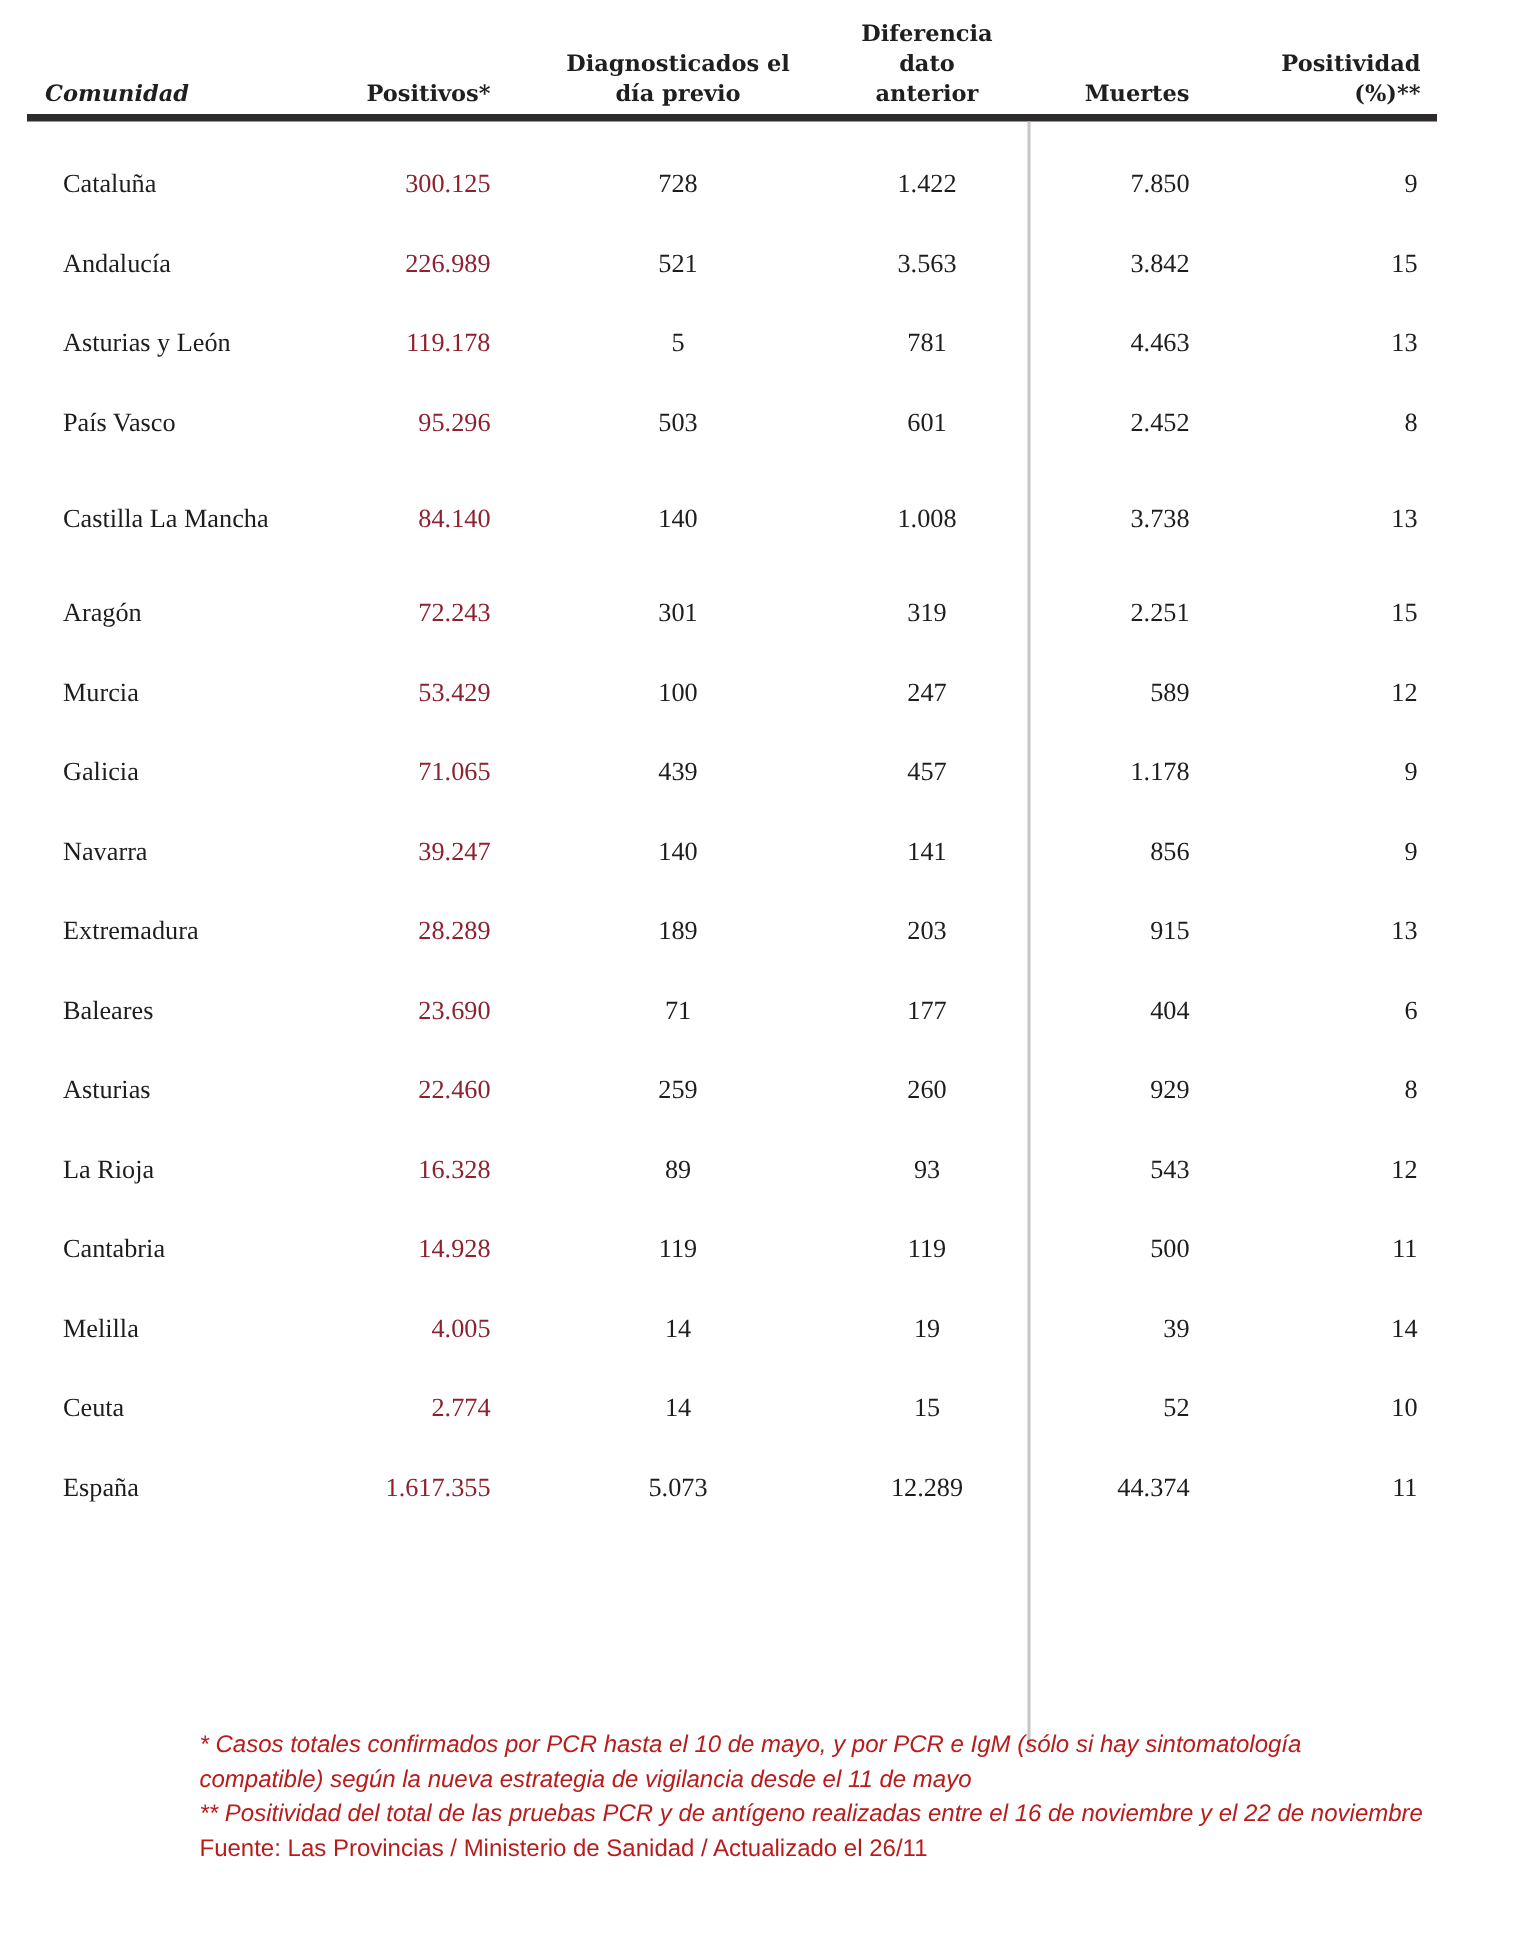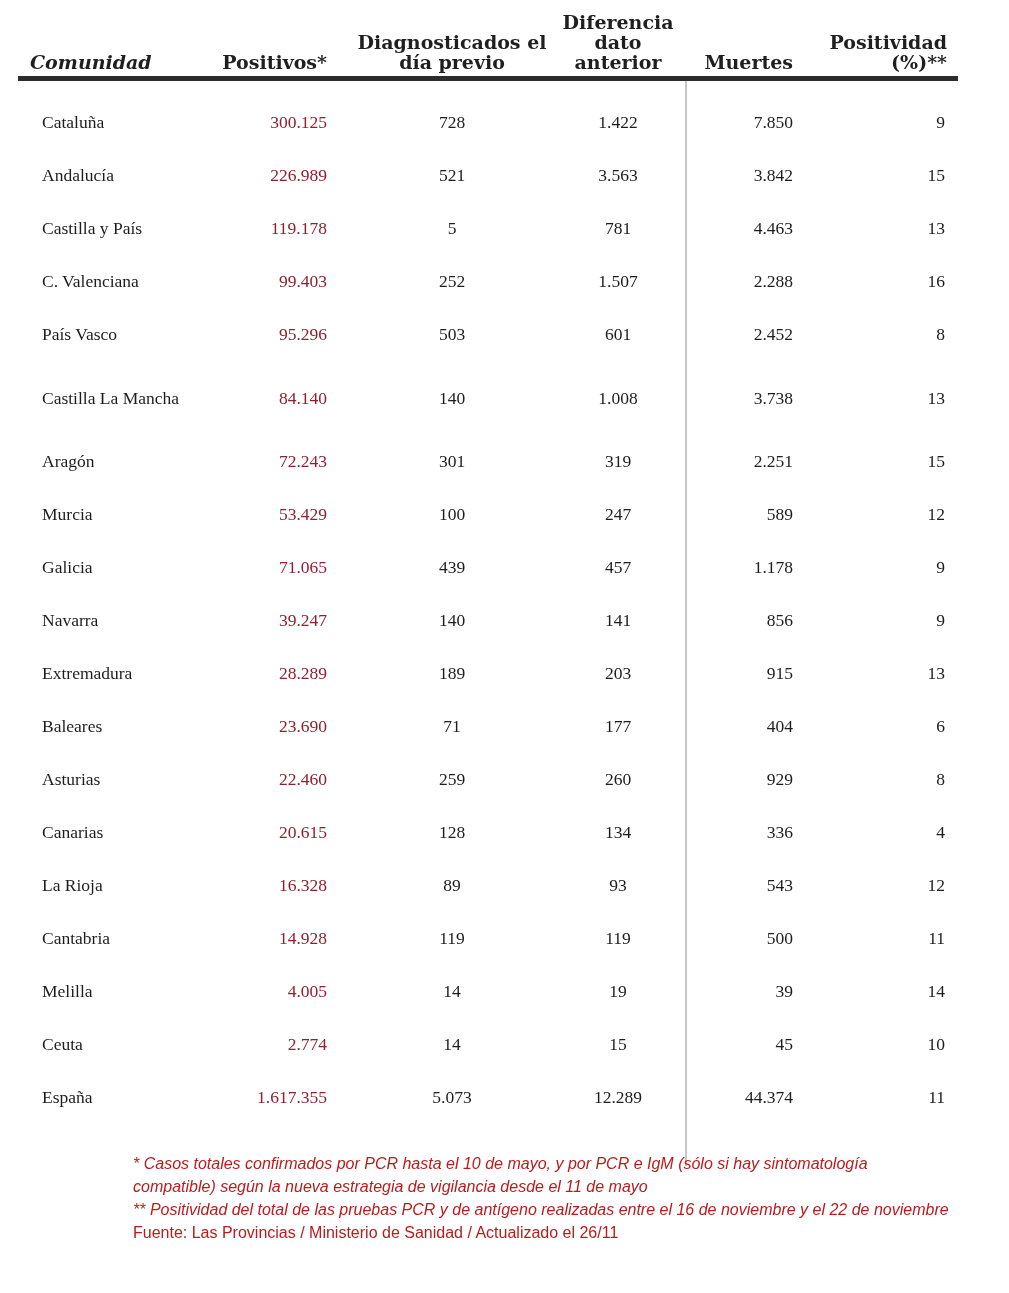--- a/index.html
+++ b/index.html
@@ -15,21 +15,21 @@
     position:absolute; left:18px; top:76px;
     width:940px; height:5px; background:#2e2b2c;
   }
   .v-divider {
     position:absolute; left:685px; top:81px;
     width:2px; height:1085px; background:#c6c6c6;
   }
   table { width:1009px; border-collapse:collapse; table-layout:fixed; }
   th {
     font-family:"DejaVu Serif", serif;
-    font-weight:bold; font-size:19px; line-height:20px;
+    font-weight:bold; font-size:15px; line-height:20px;
     color:#1f1f1f; vertical-align:bottom;
     height:96px; padding-bottom:24px;
     white-space:pre-line;
   }
   td {
     font-size:17.5px; color:#1d1d1d; vertical-align:middle;
     line-height:21px;
   }
   tr.body-row { height:53px; }
   tr.body-row.tall { height:74px; }
@@ -93,34 +93,26 @@
         </tr>
         <tr class="body-row">
           <td class="c0">Andalucía</td>
           <td class="c1">226.989</td>
           <td class="c2">521</td>
           <td class="c3">3.563</td>
           <td class="c4">3.842</td>
           <td class="c5">15</td>
         </tr>
         <tr class="body-row">
-          <td class="c0">Castilla y País</td>
+          <td class="c0">Asturias y León</td>
           <td class="c1">119.178</td>
           <td class="c2">5</td>
           <td class="c3">781</td>
           <td class="c4">4.463</td>
           <td class="c5">13</td>
-        </tr>
-        <tr class="body-row">
-          <td class="c0">C. Valenciana</td>
-          <td class="c1">99.403</td>
-          <td class="c2">252</td>
-          <td class="c3">1.507</td>
-          <td class="c4">2.288</td>
-          <td class="c5">16</td>
         </tr>
         <tr class="body-row">
           <td class="c0">País Vasco</td>
           <td class="c1">95.296</td>
           <td class="c2">503</td>
           <td class="c3">601</td>
           <td class="c4">2.452</td>
           <td class="c5">8</td>
         </tr>
         <tr class="body-row tall">
@@ -181,28 +173,20 @@
         </tr>
         <tr class="body-row">
           <td class="c0">Asturias</td>
           <td class="c1">22.460</td>
           <td class="c2">259</td>
           <td class="c3">260</td>
           <td class="c4">929</td>
           <td class="c5">8</td>
         </tr>
         <tr class="body-row">
-          <td class="c0">Canarias</td>
-          <td class="c1">20.615</td>
-          <td class="c2">128</td>
-          <td class="c3">134</td>
-          <td class="c4">336</td>
-          <td class="c5">4</td>
-        </tr>
-        <tr class="body-row">
           <td class="c0">La Rioja</td>
           <td class="c1">16.328</td>
           <td class="c2">89</td>
           <td class="c3">93</td>
           <td class="c4">543</td>
           <td class="c5">12</td>
         </tr>
         <tr class="body-row">
           <td class="c0">Cantabria</td>
           <td class="c1">14.928</td>
@@ -217,21 +201,21 @@
           <td class="c2">14</td>
           <td class="c3">19</td>
           <td class="c4">39</td>
           <td class="c5">14</td>
         </tr>
         <tr class="body-row">
           <td class="c0">Ceuta</td>
           <td class="c1">2.774</td>
           <td class="c2">14</td>
           <td class="c3">15</td>
-          <td class="c4">45</td>
+          <td class="c4">52</td>
           <td class="c5">10</td>
         </tr>
         <tr class="body-row">
           <td class="c0">España</td>
           <td class="c1">1.617.355</td>
           <td class="c2">5.073</td>
           <td class="c3">12.289</td>
           <td class="c4">44.374</td>
           <td class="c5">11</td>
         </tr>

